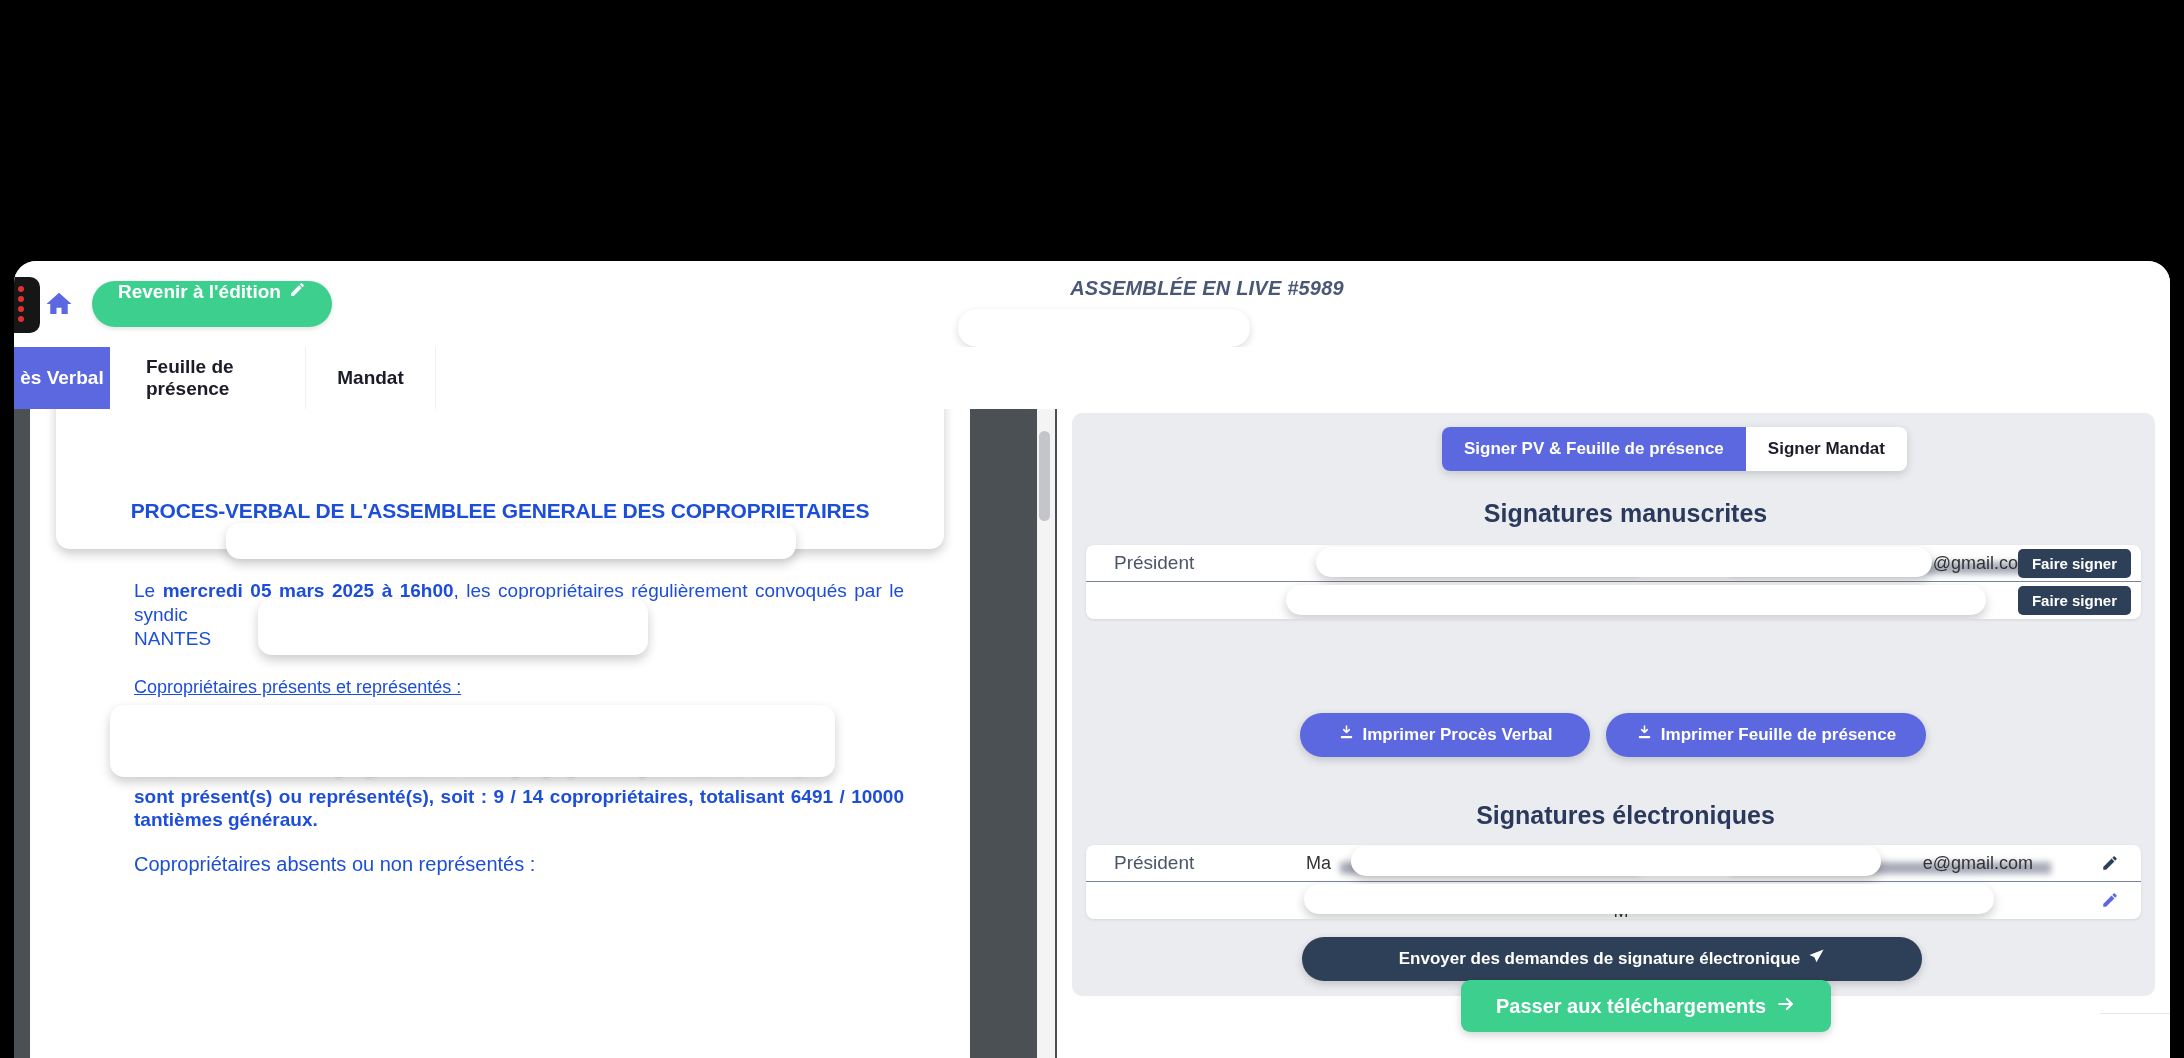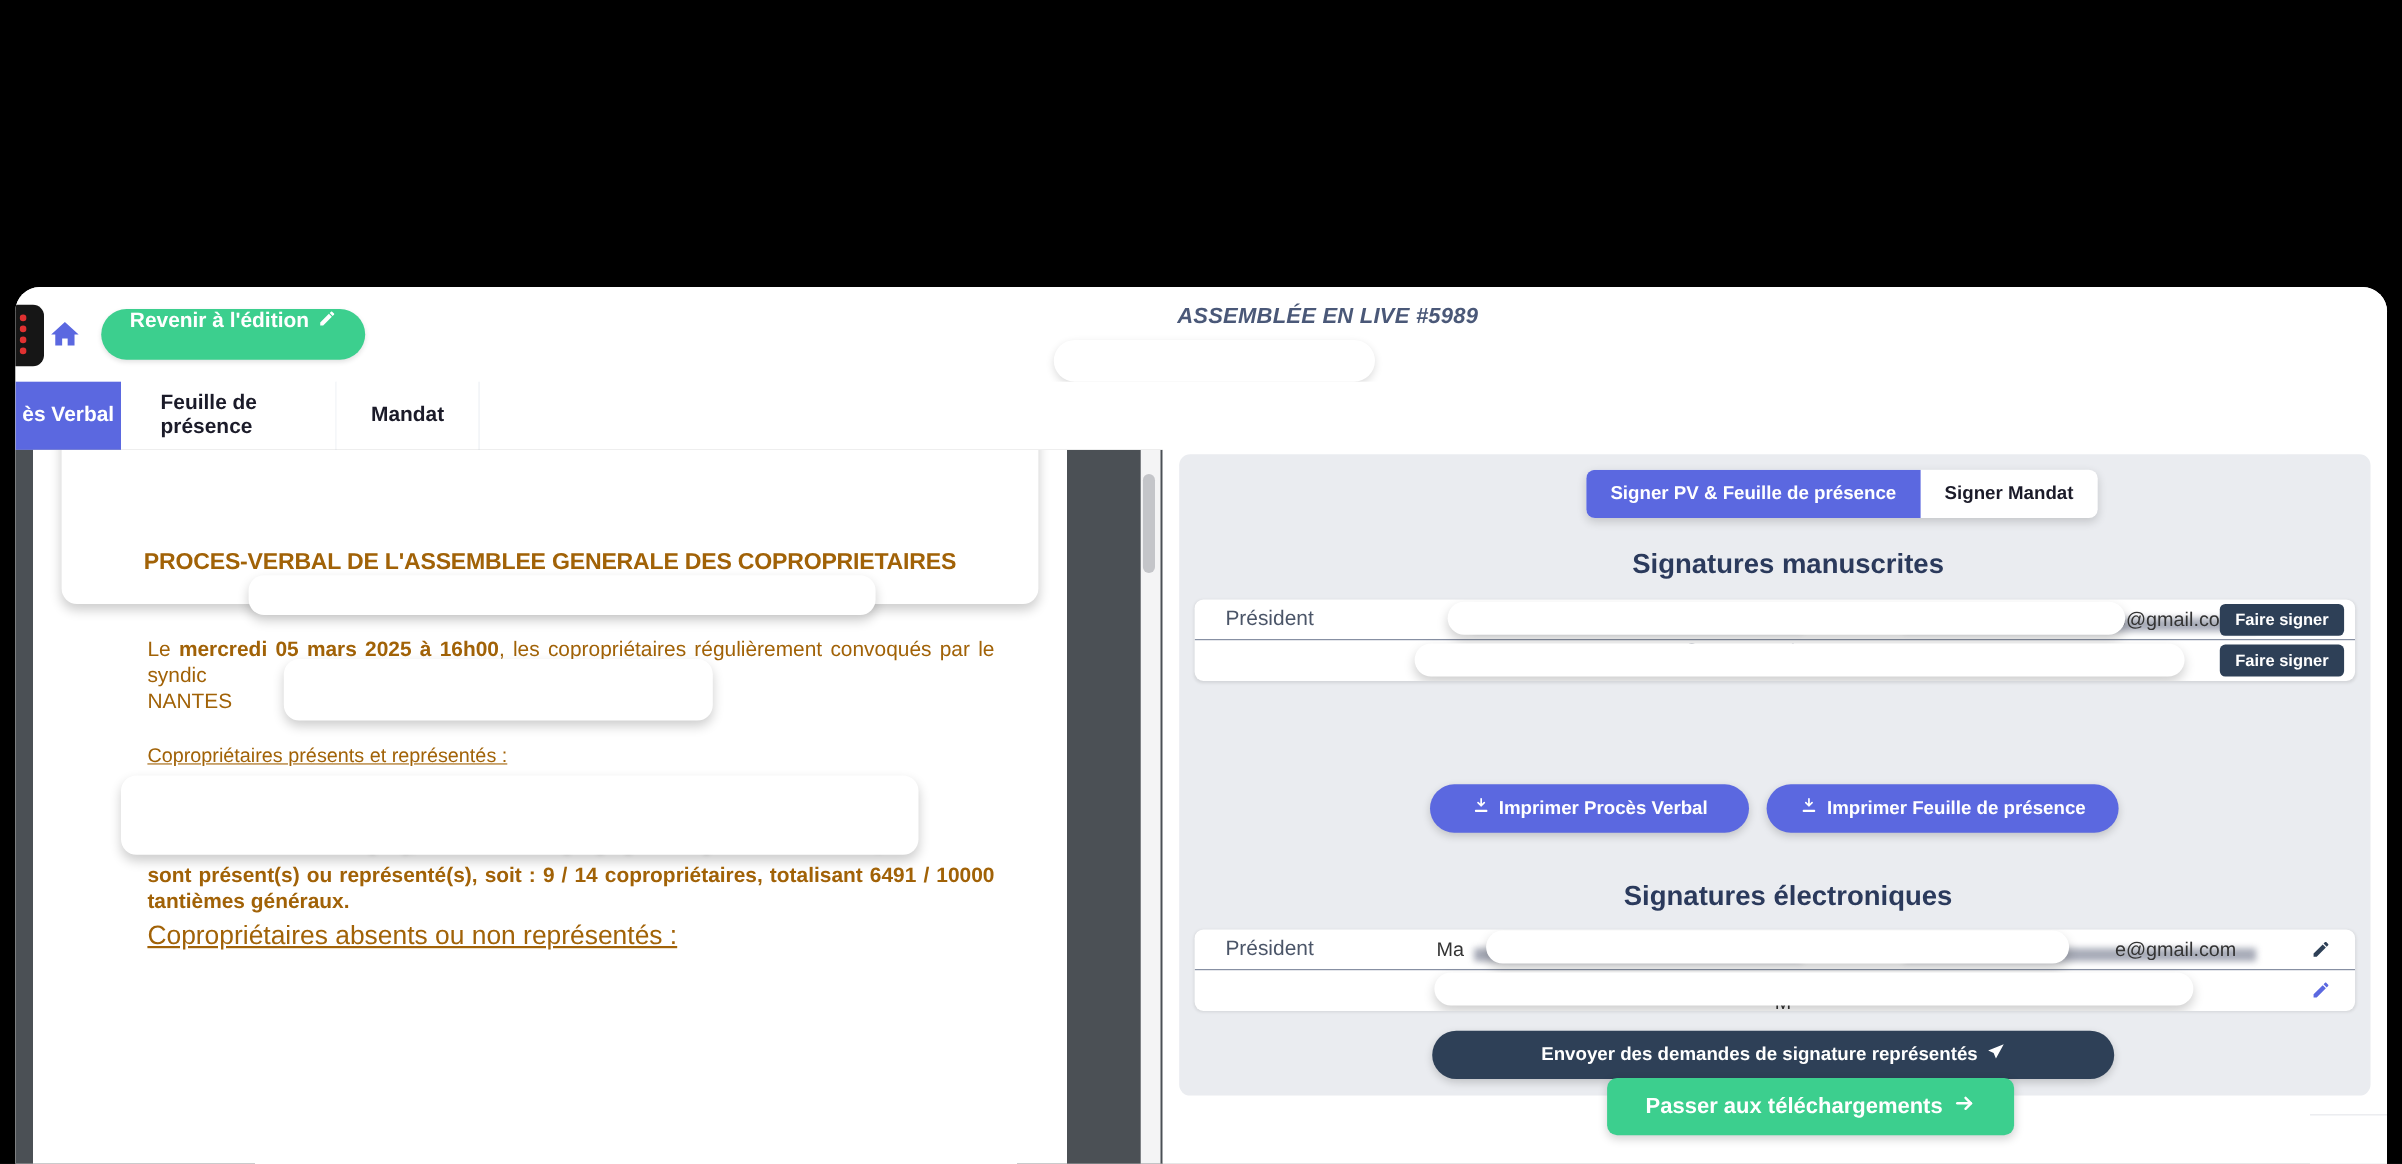--- a/index.html
+++ b/index.html
@@ -92,21 +92,21 @@
     background:#f4f4f5;
   }
   #doc-scroll-thumb {
     position:absolute; right: 5px; top: 22px; width: 11px; height: 90px;
     background:#c4c5c9; border-radius: 6px;
   }
   #doc-page {
     position:absolute; left: 16px; top: 0; width: 940px; height: 649px;
     background:#ffffff; overflow:hidden;
   }
-  .doc-text { position:absolute; color:#a16207; }
+  .doc-text { position:absolute; color:#1d4ed8; }
   #doc-ref {
     left: 330px; top: 28px; font-size: 15px; font-weight:700;
     filter: blur(2.6px); color:#333;
     letter-spacing:.5px;
   }
   #doc-heading {
     left: 0; top: 90px; width: 940px; text-align:center;
     font-size: 21px; font-weight: 700; letter-spacing: -.2px;
   }
   #doc-para {
@@ -120,21 +120,21 @@
   #doc-blurred-names {
     left: 104px; top: 350px; width: 790px;
     font-size: 16px; font-weight:700; color:#222;
     filter: blur(2.4px); white-space: nowrap; overflow:hidden;
   }
   #doc-total {
     left: 104px; top: 376px; width: 770px;
     font-size: 19px; font-weight:700; line-height: 23px; text-align: justify;
   }
   #doc-label-2 {
-    left: 104px; top: 428px; font-size: 24px; text-decoration: underline;
+    left: 104px; top: 444px; font-size: 20px; 
   }
 
   
   .redact {
     position:absolute; background:#fff; border-radius: 14px;
     box-shadow: 0 5px 11px rgba(0,0,0,.2);
   }
 
   
   #sign-pane {
@@ -410,21 +410,21 @@
             <span class="pencil">
               <svg viewBox="0 0 24 24" width="18" height="18" fill="#5b68e0">
                 <path d="M3 17.2V21h3.8L17.9 9.9l-3.8-3.8L3 17.2zM20.7 7.1c.4-.4.4-1 0-1.4l-2.4-2.4c-.4-.4-1-.4-1.4 0l-1.8 1.8 3.8 3.8 1.8-1.8z"></path>
               </svg>
             </span>
             <div class="redact" style="left:218px; top:2px; width:690px; height:30px; border-radius:15px;"></div>
           </div>
         </div>
 
         <button class="pill-btn" id="btn-envoyer">
-          <span>Envoyer des demandes de signature représentés</span>
+          <span>Envoyer des demandes de signature électronique</span>
           <span>
             <svg viewBox="0 0 24 24" width="17" height="17" fill="#fff">
               <path d="M22 2 2 10l7 3 3 7 10-18z"></path>
             </svg>
           </span>
         </button>
       </div>
 
       <div id="footer-bar"></div>
     </div>

